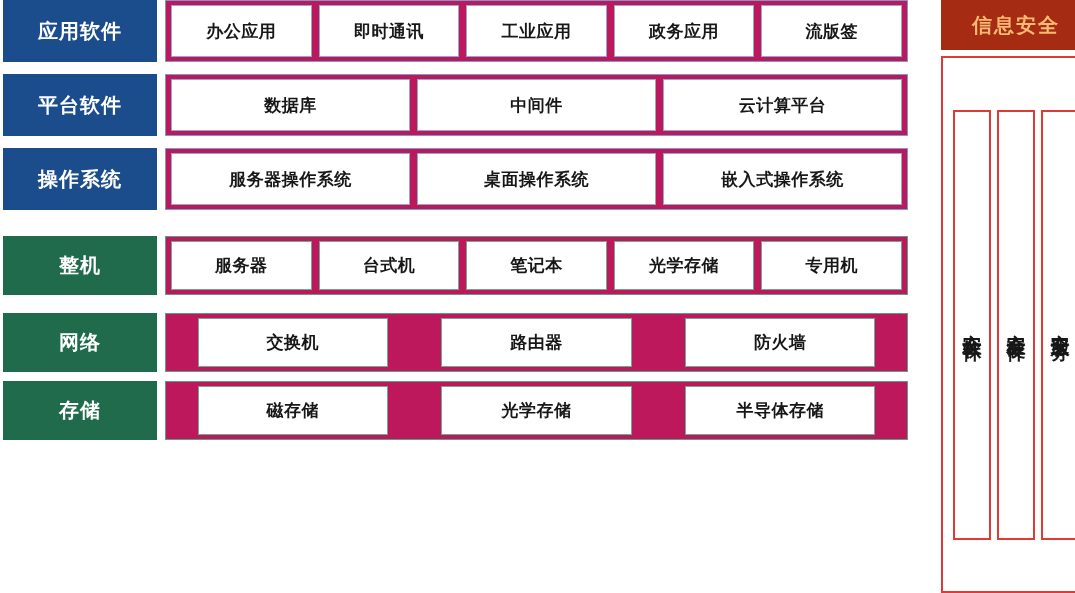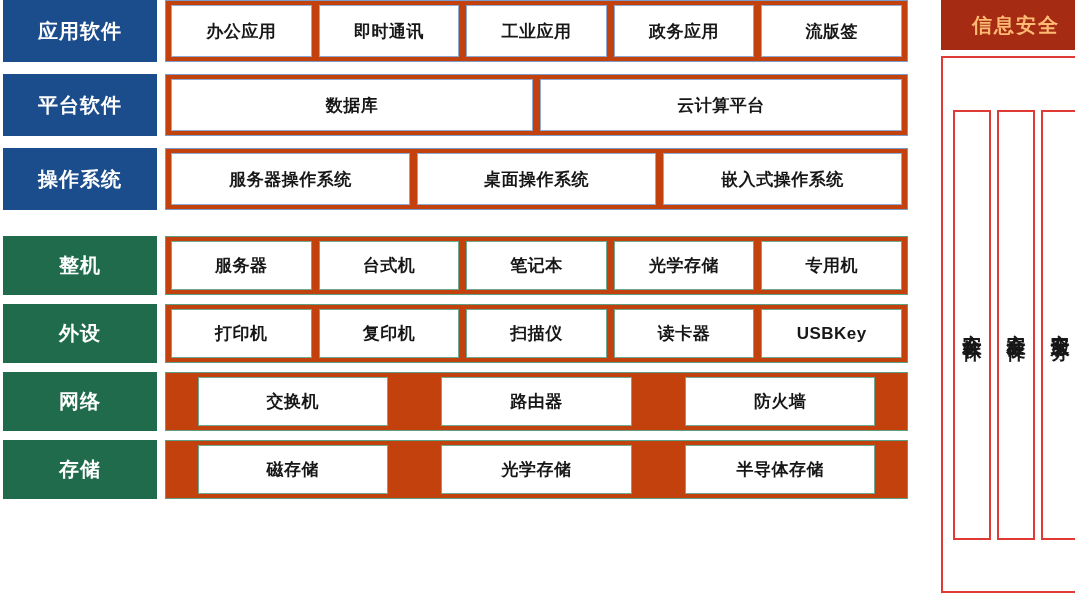--- a/index.html
+++ b/index.html
@@ -48,21 +48,21 @@
   }
   .blue .rowlabel{background:#1B4C8C;}
   .green .rowlabel{background:#1F6B4C;}
 
   .labelgap{flex:0 0 8px;}
 
   
   .panel{
     flex:1 1 auto;
     box-sizing:border-box;
-    background:#c2410c;
+    background:#be185d;
     display:flex;
     align-items:center;
     padding:4px 5px;
   }
   .blue .panel{border:1.5px solid #7C9AC8;}
   .green .panel{border:1.5px solid #5E9E83;}
 
   
   .box{
     box-sizing:border-box;
@@ -165,20 +165,21 @@
           <div class="box">政务应用</div>
           <div class="box">流版签</div>
         </div>
       </div>
       <div class="rowgap-sm"></div>
       <div class="row blue">
         <div class="rowlabel">平台软件</div>
         <div class="labelgap"></div>
         <div class="panel tight">
           <div class="box">数据库</div>
+          <div class="box">中间件</div>
           <div class="box">云计算平台</div>
         </div>
       </div>
       <div class="rowgap-sm"></div>
       <div class="row blue">
         <div class="rowlabel">操作系统</div>
         <div class="labelgap"></div>
         <div class="panel tight">
           <div class="box">服务器操作系统</div>
           <div class="box">桌面操作系统</div>
@@ -191,31 +192,20 @@
         <div class="labelgap"></div>
         <div class="panel tight">
           <div class="box">服务器</div>
           <div class="box">台式机</div>
           <div class="box">笔记本</div>
           <div class="box">光学存储</div>
           <div class="box">专用机</div>
         </div>
       </div>
       <div class="rowgap-xs"></div>
-      <div class="row green">
-        <div class="rowlabel">外设</div>
-        <div class="labelgap"></div>
-        <div class="panel tight">
-          <div class="box">打印机</div>
-          <div class="box">复印机</div>
-          <div class="box">扫描仪</div>
-          <div class="box">读卡器</div>
-          <div class="box">USBKey</div>
-        </div>
-      </div>
       <div class="rowgap-xs"></div>
       <div class="row green">
         <div class="rowlabel">网络</div>
         <div class="labelgap"></div>
         <div class="panel thirds">
           <div class="cell">
             <div class="box">交换机</div>
           </div>
           <div class="cell">
             <div class="box">路由器</div>

